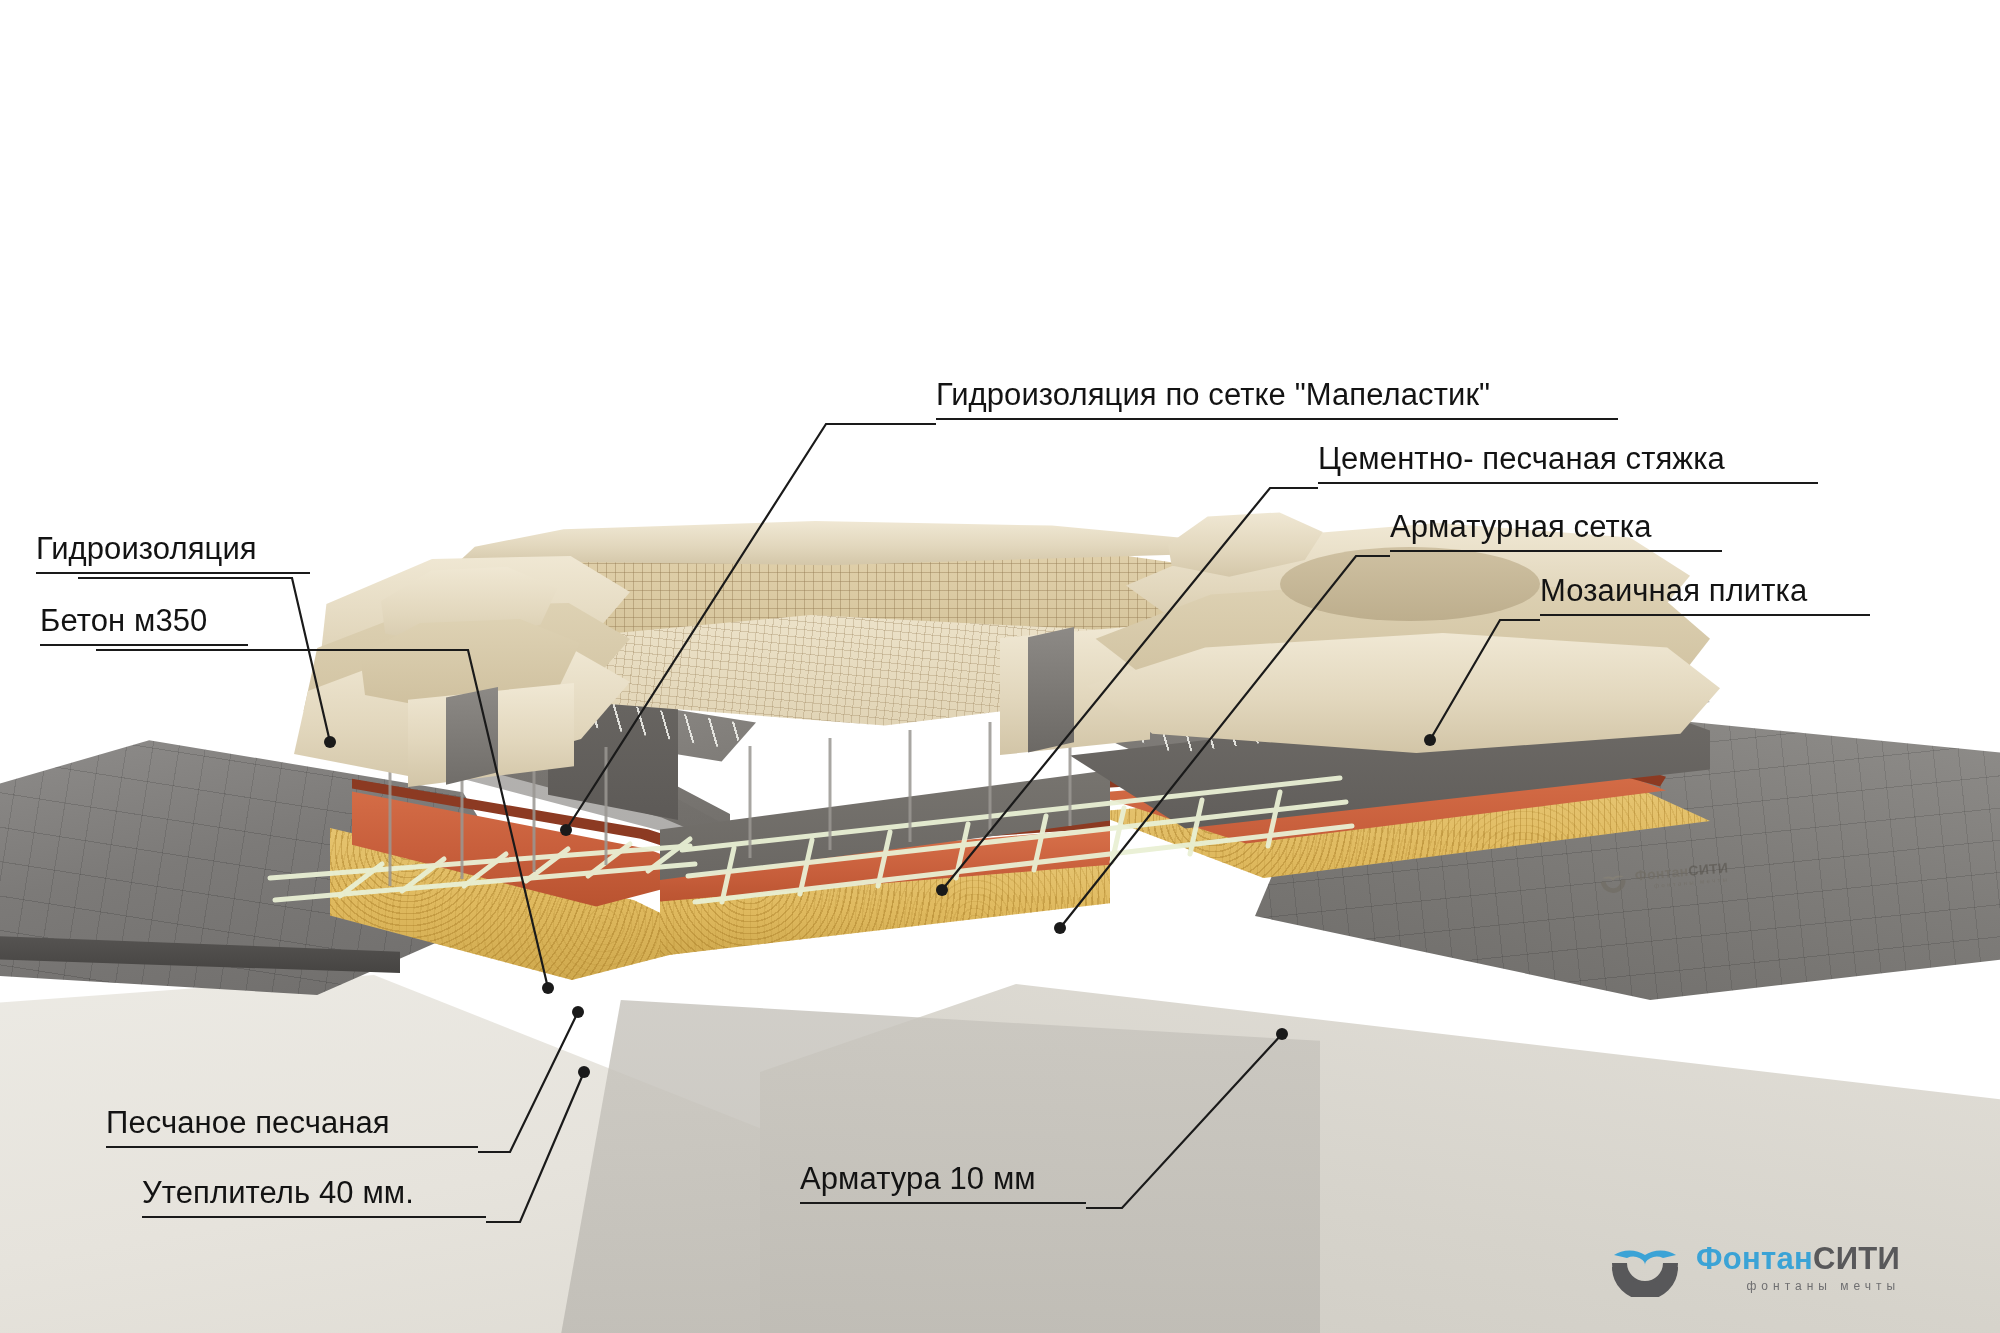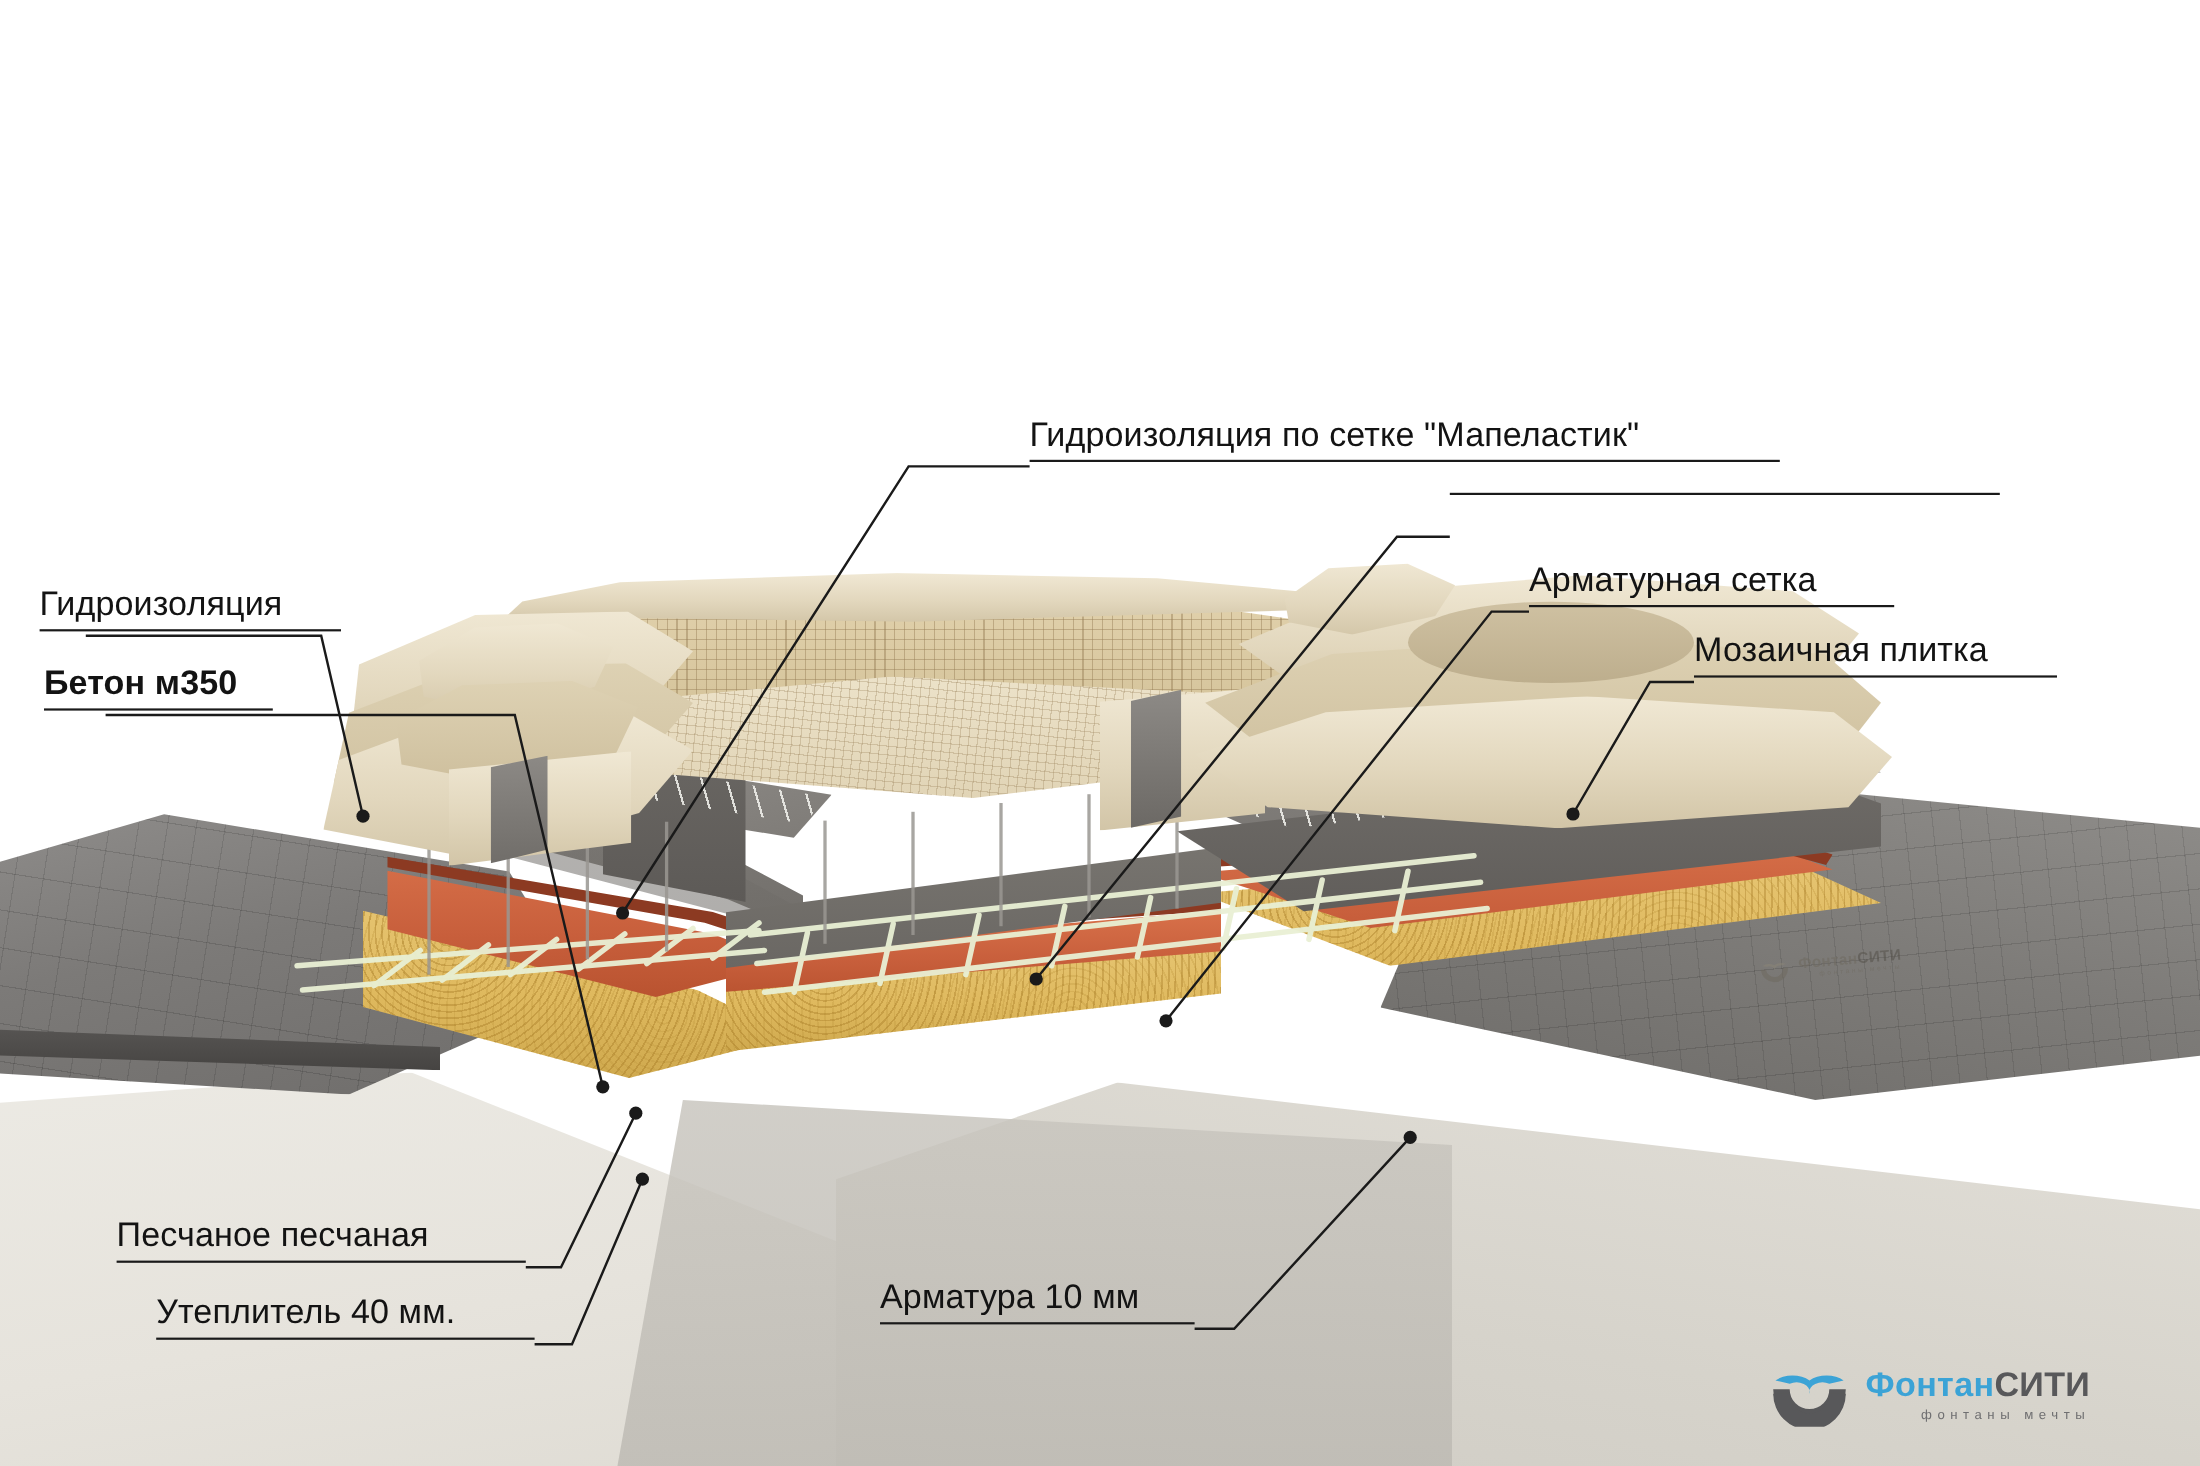--- a/index.html
+++ b/index.html
@@ -364,39 +364,40 @@
       <circle cx="1282" cy="1034" r="6"></circle>
     </g>
   </svg>
 
   <div class="callout" style="left:936px;top:378px;">
     <span class="txt">Гидроизоляция по сетке "Мапеластик"</span>
     <div class="rule" style="width:682px;margin-top:6px;"></div>
   </div>
 
   <div class="callout" style="left:1318px;top:442px;">
+    <span class="txt">Цементно- песчаная стяжка</span>
     <div class="rule" style="width:500px;margin-top:6px;"></div>
   </div>
 
   <div class="callout" style="left:1540px;top:574px;">
     <span class="txt">Мозаичная плитка</span>
     <div class="rule" style="width:330px;margin-top:6px;"></div>
   </div>
 
   <div class="callout" style="left:1390px;top:510px;">
     <span class="txt">Арматурная сетка</span>
     <div class="rule" style="width:332px;margin-top:6px;"></div>
   </div>
 
   <div class="callout" style="left:36px;top:532px;">
     <span class="txt">Гидроизоляция</span>
     <div class="rule" style="width:274px;margin-top:6px;"></div>
   </div>
 
-  <div class="callout" style="left:40px;top:604px;font-weight:bold;">
+  <div class="callout" style="left:40px;top:604px;">
     <span class="txt">Бетон м350</span>
     <div class="rule" style="width:208px;margin-top:6px;"></div>
   </div>
 
   <div class="callout" style="left:106px;top:1106px;">
     <span class="txt">Песчаное песчаная</span>
     <div class="rule" style="width:372px;margin-top:6px;"></div>
   </div>
 
   <div class="callout" style="left:142px;top:1176px;">

